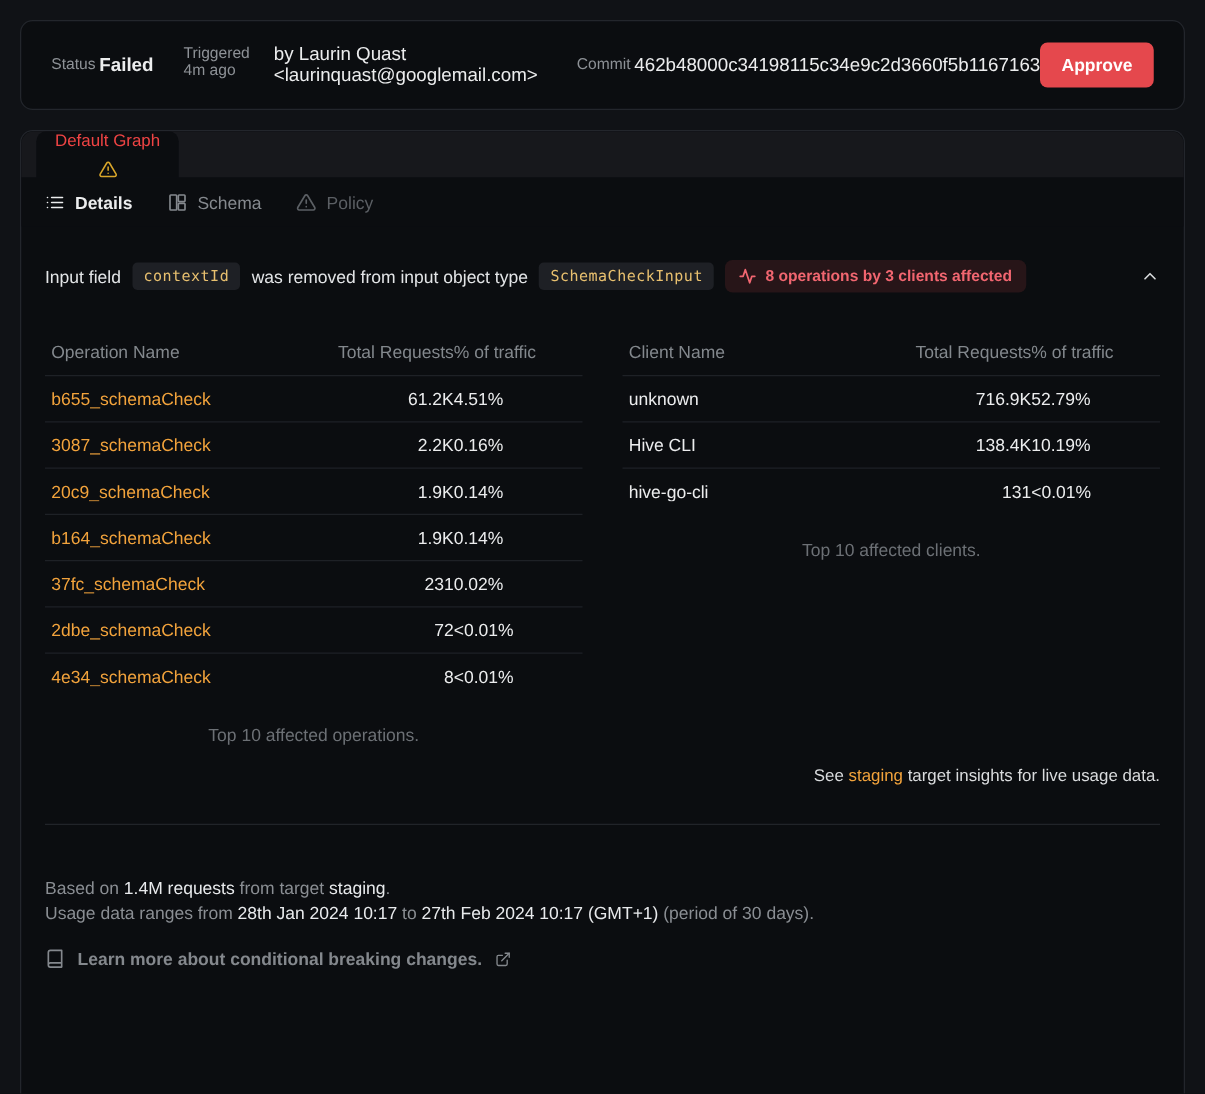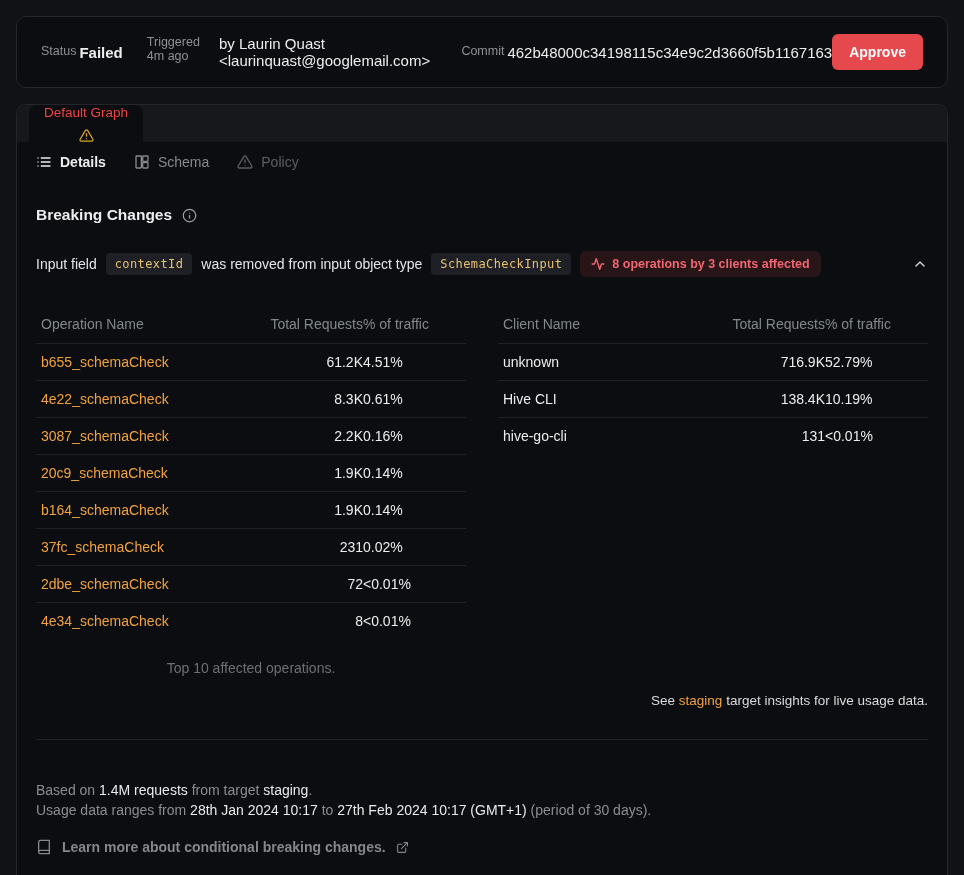--- a/index.html
+++ b/index.html
@@ -187,30 +187,20 @@
             <line x1="12" y1="9" x2="12" y2="13"></line>
             <line x1="12" y1="17" x2="12.01" y2="17"></line>
           </svg>
       </span>
       <span>Policy</span>
     </div>
   </div>
 
   <div class="content">
 
-    <div class="section-title-row">
-      <span class="section-title">Breaking Changes</span>
-      <span class="icon" style="color:#9aa0a6;">
-        <svg width="15" height="15" viewBox="0 0 24 24" fill="none" stroke="currentColor" stroke-width="2" stroke-linecap="round">
-            <circle cx="12" cy="12" r="10"></circle>
-            <line x1="12" y1="16" x2="12" y2="12"></line>
-            <line x1="12" y1="8" x2="12.01" y2="8"></line>
-          </svg>
-      </span>
-    </div>
 
     <div class="change-row">
       <span>Input field</span>
       <span class="chip">contextId</span>
       <span>was removed from input object type</span>
       <span class="chip">SchemaCheckInput</span>
       <span class="impact-badge">
         <span class="icon">
           <svg width="14" height="14" viewBox="0 0 24 24" fill="none" stroke="currentColor" stroke-width="2.4" stroke-linecap="round" stroke-linejoin="round">
               <path d="M22 12h-4l-3 9L9 3l-3 9H2"></path>
@@ -232,25 +222,20 @@
           <span class="cell-name">Operation Name</span>
           <span class="cell-req">Total Requests</span>
           <span class="cell-pct">% of traffic</span>
         </div>
         <div class="trow tbody-row">
           <span class="cell-name op-link">b655_schemaCheck</span>
           <span class="cell-req">61.2K</span>
           <span class="cell-pct">4.51%</span>
         </div>
         <div class="trow tbody-row">
-          <span class="cell-name op-link">4e22_schemaCheck</span>
-          <span class="cell-req">8.3K</span>
-          <span class="cell-pct">0.61%</span>
-        </div>
-        <div class="trow tbody-row">
           <span class="cell-name op-link">3087_schemaCheck</span>
           <span class="cell-req">2.2K</span>
           <span class="cell-pct">0.16%</span>
         </div>
         <div class="trow tbody-row">
           <span class="cell-name op-link">20c9_schemaCheck</span>
           <span class="cell-req">1.9K</span>
           <span class="cell-pct">0.14%</span>
         </div>
         <div class="trow tbody-row">
@@ -290,20 +275,21 @@
         <div class="trow tbody-row">
           <span class="cell-name">Hive CLI</span>
           <span class="cell-req">138.4K</span>
           <span class="cell-pct">10.19%</span>
         </div>
         <div class="trow tbody-row">
           <span class="cell-name">hive-go-cli</span>
           <span class="cell-req">131</span>
           <span class="cell-pct">&lt;0.01%</span>
         </div>
+        <div class="tcaption">Top 10 affected clients.</div>
       </div>
     </div>
 
     <div class="insights-note">
       <span class="muted" style="color:#d9dbdd;">See </span><span class="link-orange">staging</span><span style="color:#d9dbdd;"> target insights for live usage data.</span>
     </div>
 
     <div class="divider"></div>
 
     <div class="footer">

